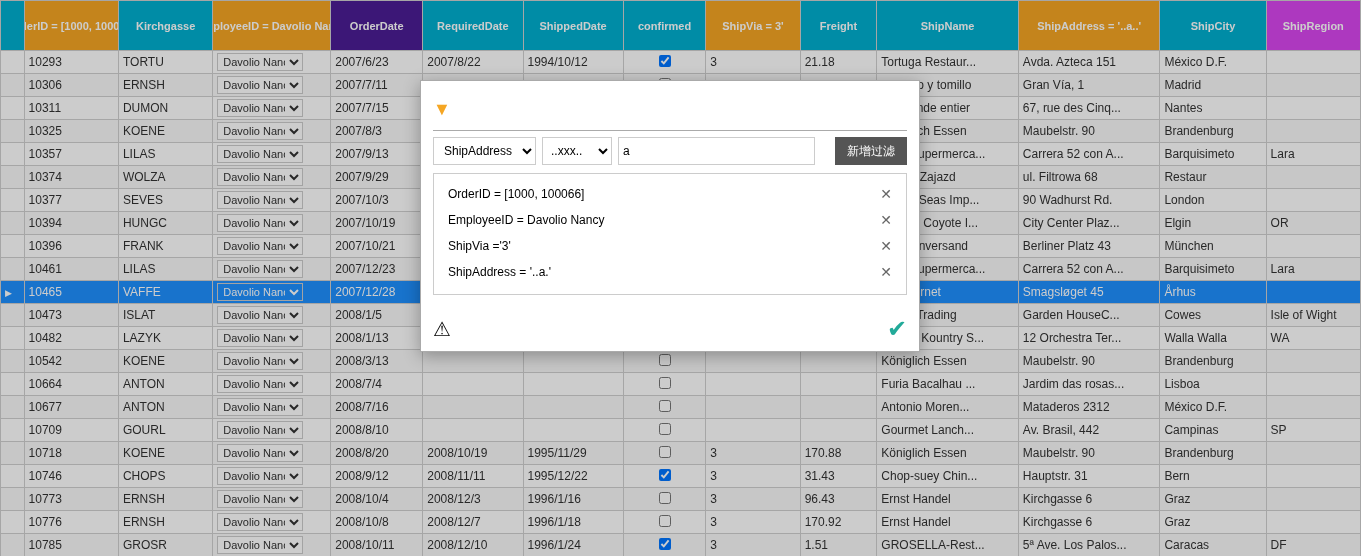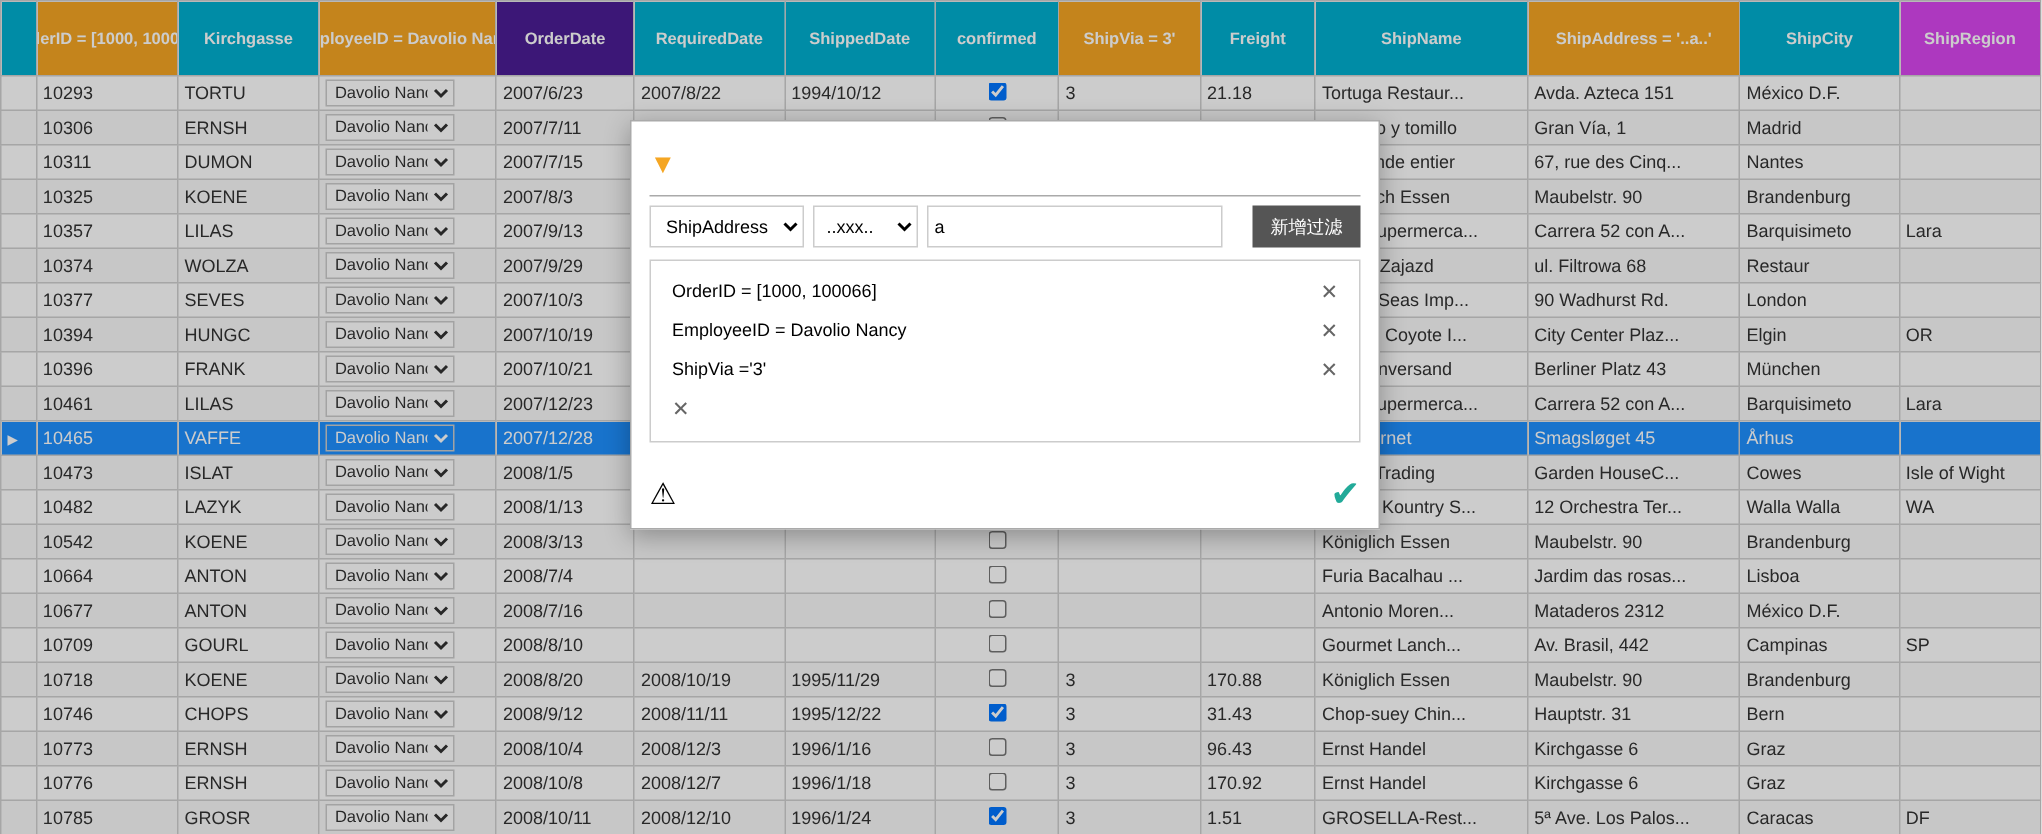--- a/index.html
+++ b/index.html
@@ -618,20 +618,21 @@
           </div>
           <div class="filter-item">
             <span class="filter-item-text">EmployeeID = Davolio Nancy</span>
             <button class="filter-item-remove">✕</button>
           </div>
           <div class="filter-item">
             <span class="filter-item-text">ShipVia ='3'</span>
             <button class="filter-item-remove">✕</button>
           </div>
           <div class="filter-item">
+            <span class="filter-item-text">ShipAddress  = '..a.'</span>
             <button class="filter-item-remove">✕</button>
           </div>
         </div>
       </div>
       <div class="modal-footer">
         <span class="footer-icon-left">⚠</span>
         <span class="footer-icon-right" style="color:#2a9; font-size:24px;">✔</span>
       </div>
     </div>
   </div>

